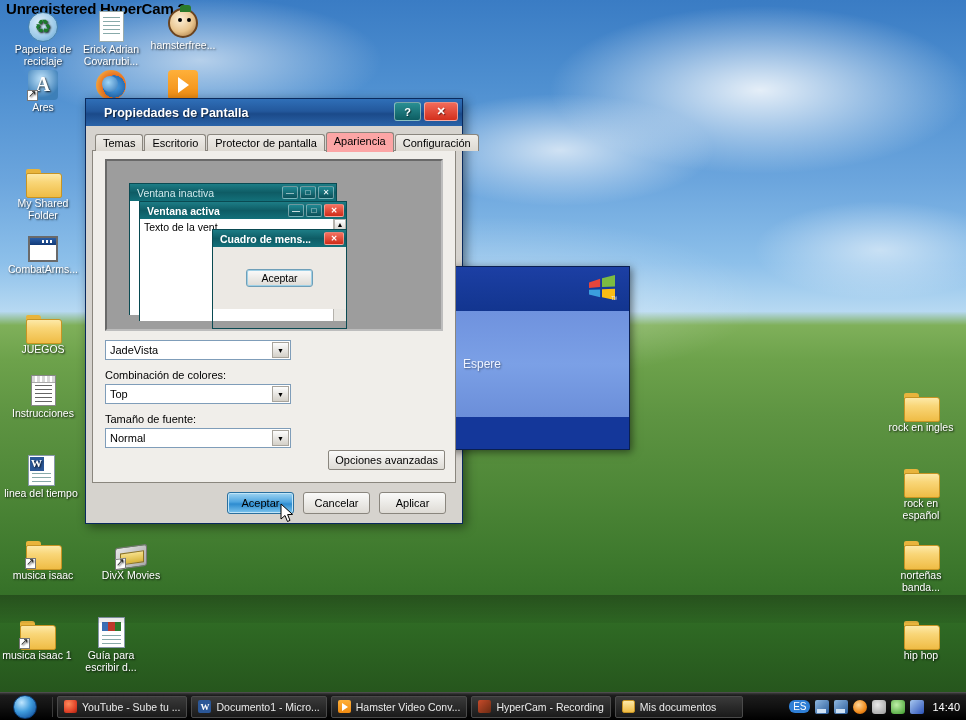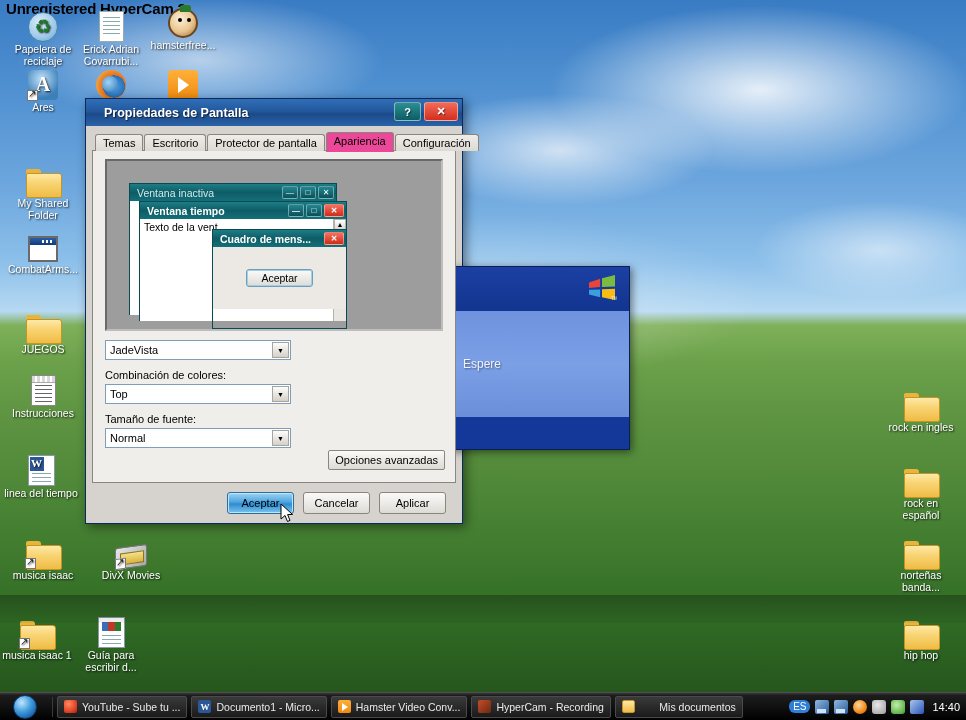--- a/index.html
+++ b/index.html
@@ -155,21 +155,21 @@
   #dlg-body { flex:1; padding:6px 6px 0 6px; display:flex; flex-direction:column; }
 
   .tabstrip { display:flex; align-items:flex-end; height:19px; padding-left:3px; position:relative; z-index:3;}
   .tab {
     font-size:11px; color:#000; padding:2px 7px 2px 7px; height:17px;
     background: linear-gradient(to bottom,#efedE9,#ddd9d2);
     border:1px solid #8a867e; border-bottom:none; border-radius:3px 3px 0 0; margin-right:1px;
     white-space:nowrap; line-height:13px;
   }
   .tab.active {
-    background:#ec4899; height:20px; font-weight:normal;
+    background:#fca5a5; height:20px; font-weight:normal;
     border-color:#8a867e; position:relative; top:1px; z-index:4;
   }
 
   .tabpage {
     flex:1; background:#f0eeea; border:1px solid #8a867e; margin-top:-1px;
     padding:8px 12px; display:flex; flex-direction:column; position:relative; z-index:2;
   }
 
   
   .preview {
@@ -259,21 +259,21 @@
     width:46px; height:26px; margin-left:2px; display:flex; align-items:center; justify-content:center;
   }
   .orb { width:24px; height:24px; border-radius:50%;
     background: radial-gradient(circle at 35% 30%, #bfe6ff 0%, #3f9bdc 45%, #1a5ea8 80%, #0d3f77 100%);
     border:1px solid #0b3a70; position:relative; }
   .tbsep { width:1px; height:20px; background:#3a3a3a; margin:0 4px; }
   .taskitem {
     height:22px; min-width:128px; max-width:150px; margin-right:4px; display:flex; align-items:center;
     padding:0 6px; gap:5px; color:#eaeaea; font-size:10.5px;
     background: linear-gradient(to bottom,#3a3a3a,#1a1a1a); border:1px solid #4a4a4a; border-radius:2px;
-    white-space:nowrap; overflow:hidden;justify-content:space-between;
+    white-space:nowrap; overflow:hidden;
   }
   .taskitem .ti { width:13px; height:13px; flex:0 0 13px; border-radius:2px; }
   .ti-yt   { border-radius:50%; background: radial-gradient(circle at 35% 30%,#ff8a5b,#e2452a 60%,#a81e0d); }
   .ti-word { background:#2b5797; position:relative; }
   .ti-word::after{content:"W"; position:absolute; inset:0; color:#fff; font-size:9px; font-weight:bold;
      display:flex; align-items:center; justify-content:center; font-family:"Liberation Serif",serif;}
   .ti-hamster{ background: linear-gradient(to bottom,#ffb03a,#ef8a10); position:relative;}
   .ti-hamster::after{content:""; position:absolute; left:4px; top:3px;
      border-left:6px solid #fff; border-top:4px solid transparent; border-bottom:4px solid transparent;}
   .ti-hyper{ background: linear-gradient(135deg,#c74b2a,#6a2a12); }
@@ -487,21 +487,21 @@
                 <div class="pb">—</div>
                 <div class="pb">□</div>
                 <div class="pb">✕</div>
               </div>
             </div>
             <div class="client"></div>
           </div>
 
           <div class="pwin active" id="pw-active">
             <div class="bar">
-              <span>Ventana tiempo</span>
+              <span>Ventana activa</span>
               <div class="pbtns">
                 <div class="pb">—</div>
                 <div class="pb">□</div>
                 <div class="pb x">✕</div>
               </div>
             </div>
             <div class="client">
               <span>Texto de la vent</span>
               <div class="pscroll">
                 <div class="up">▲</div>

